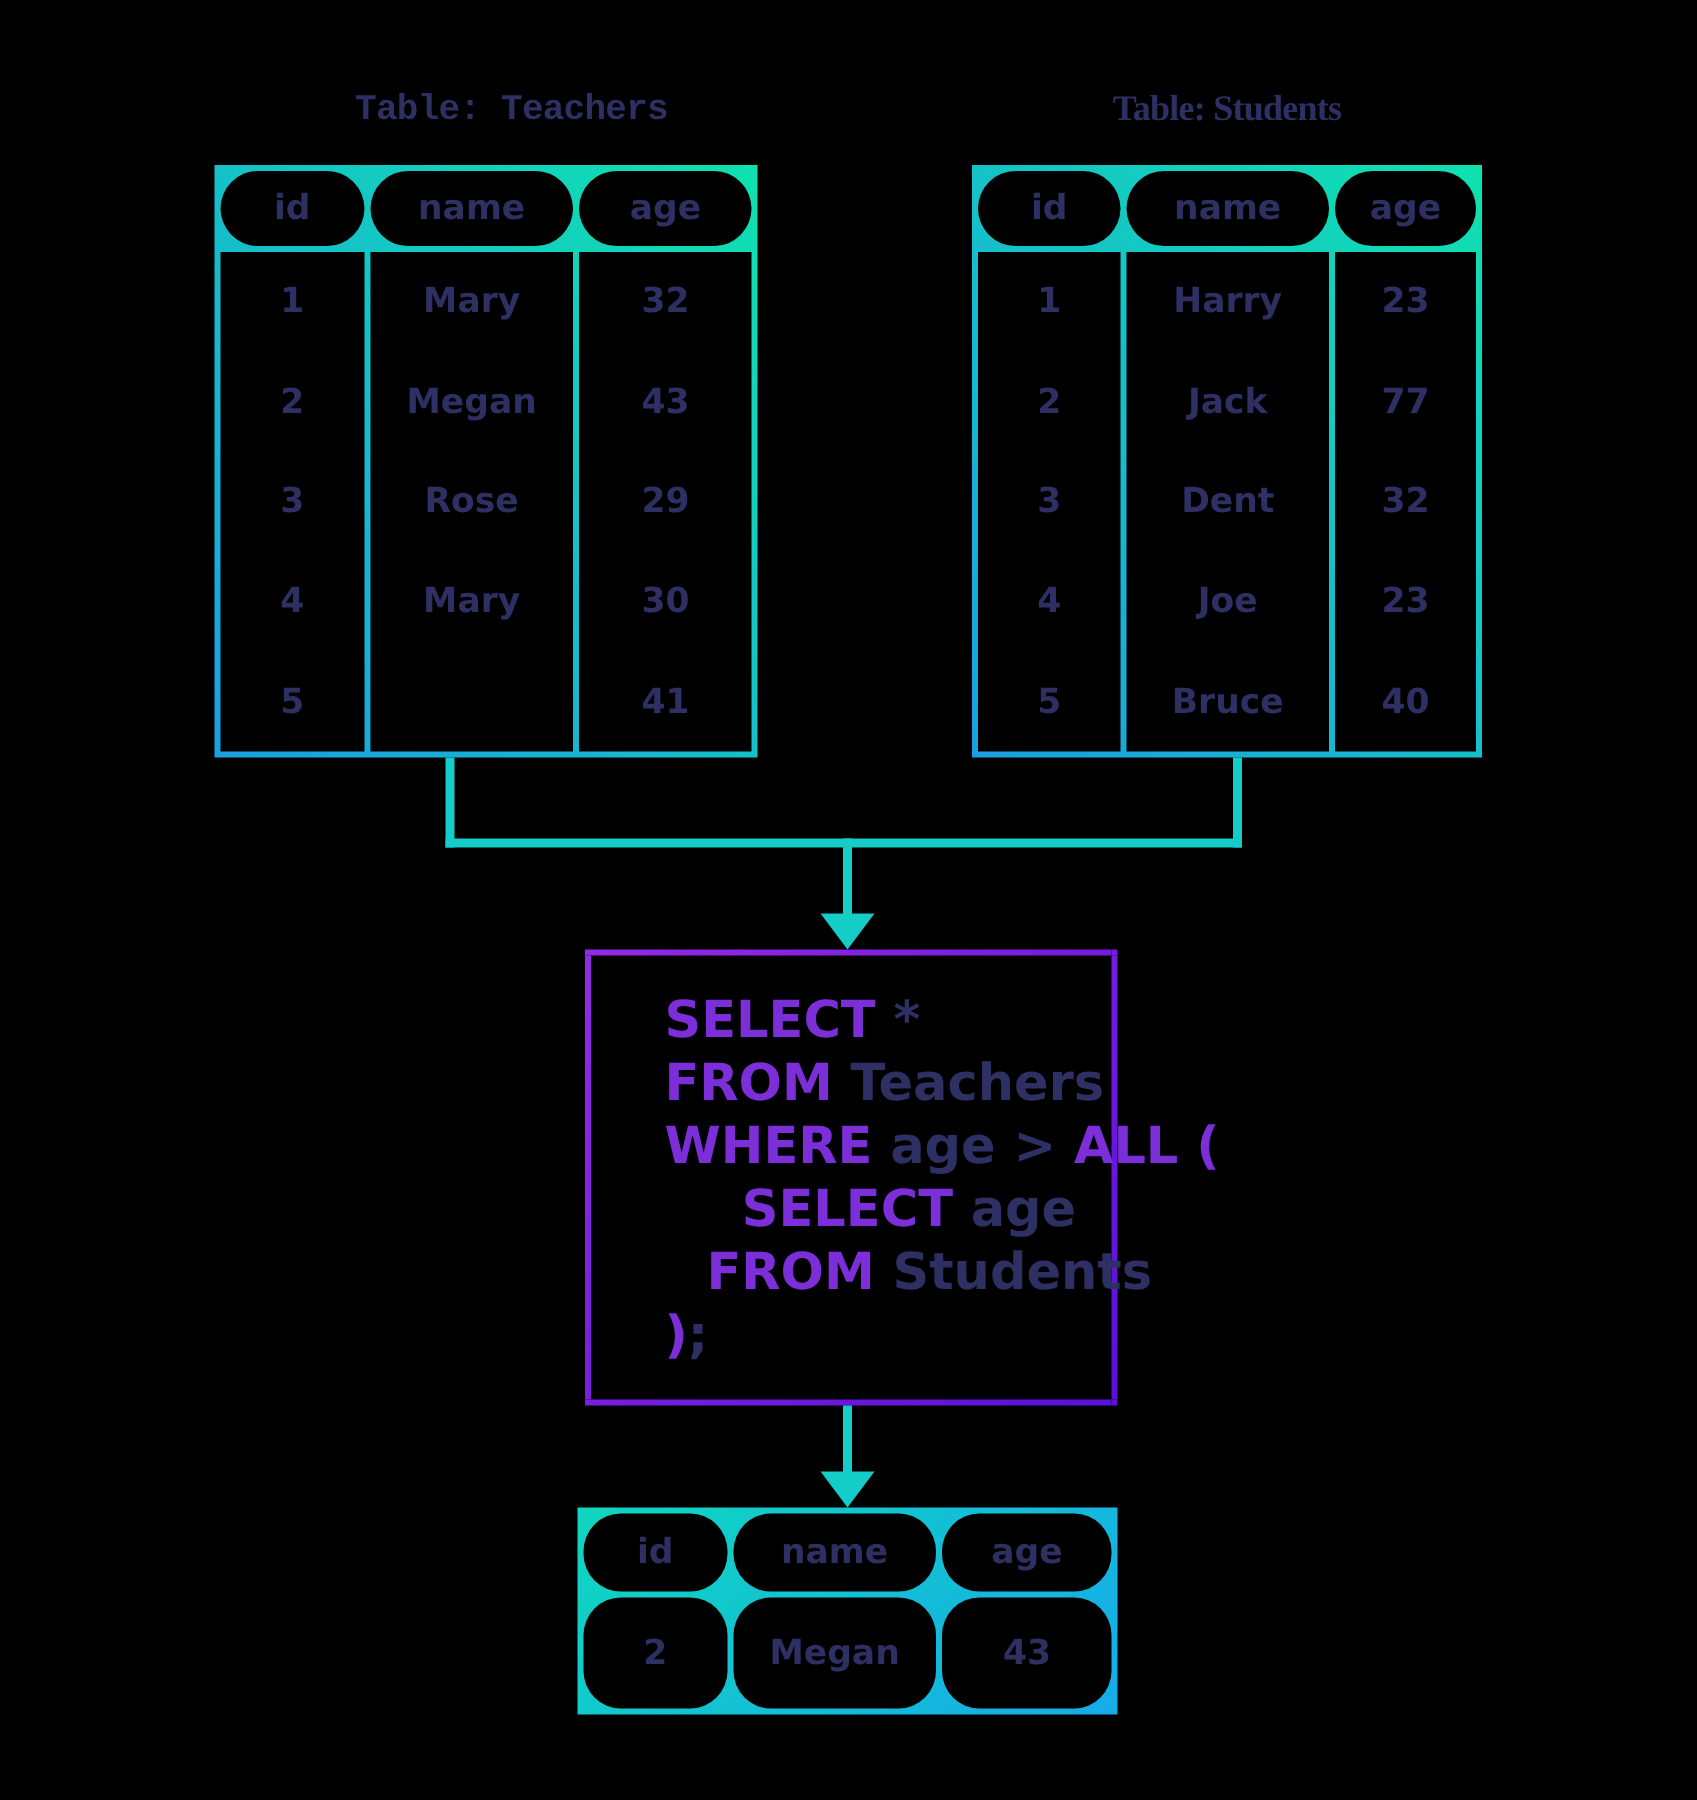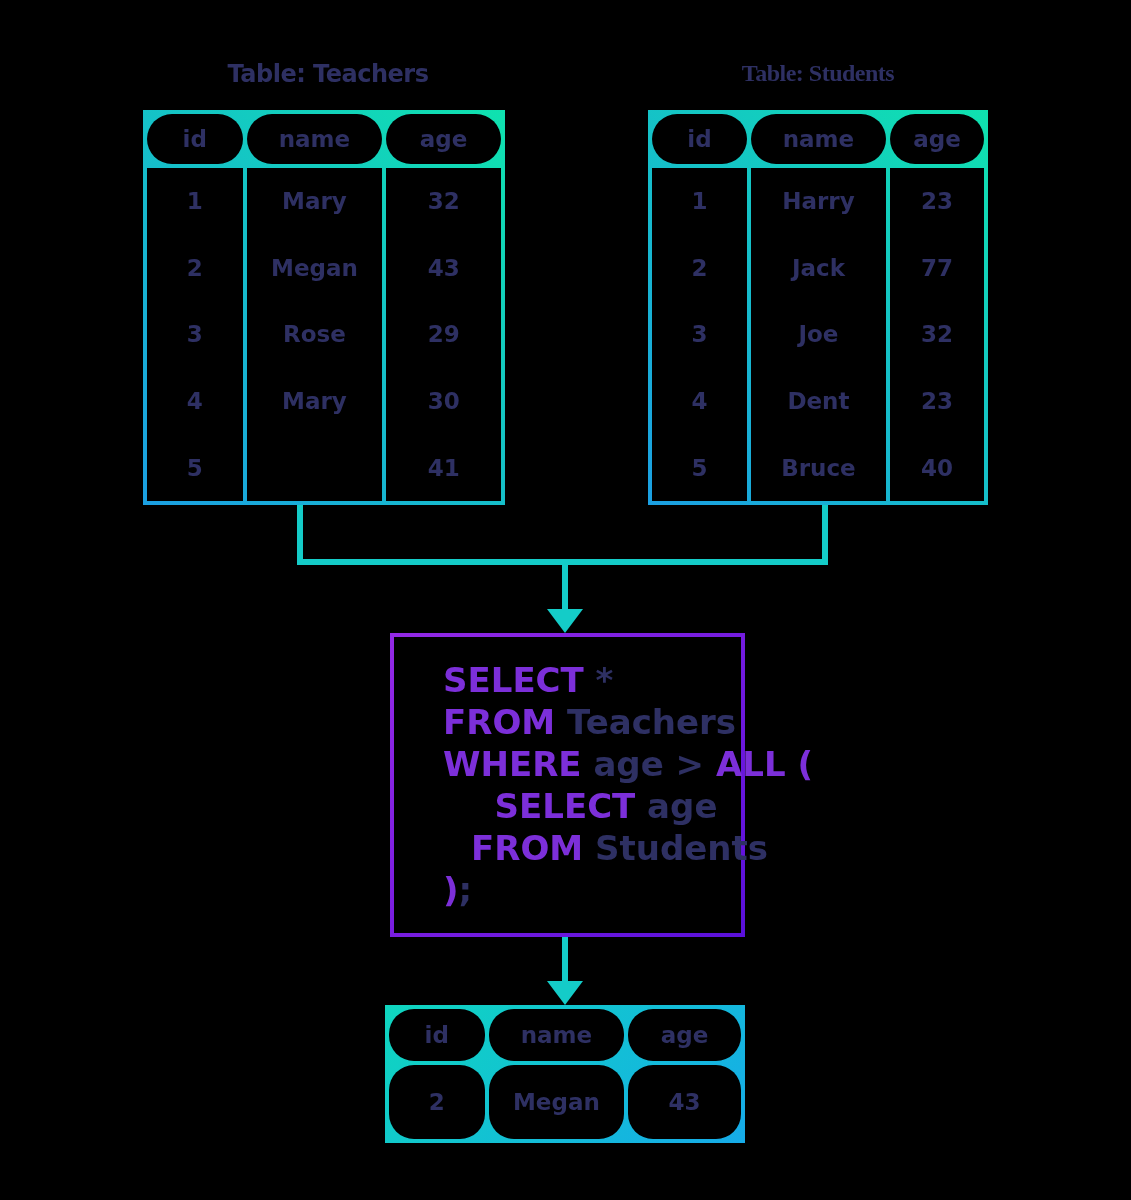--- a/index.html
+++ b/index.html
@@ -22,21 +22,21 @@
     padding:22px 0 0 49px;background:#000;
   }
   .sqlline{font-size:34px;line-height:42px;white-space:pre;}
   .kw{color:#7c2fd9;}
   .plain{color:#2e3063;}
   .indent{padding-left:28px;text-align:center;}
 </style>
 </head>
 <body>
 
-<div class="title" style="left:147px;top:60px;width:362px;">Table: Teachers</div>
+<div class="title" style="left:160px;top:60px;width:362px;font-family:Liberation Mono, monospace;">Table: Teachers</div>
 
 <div class="title" style="left:648px;top:60px;width:340px;font-family:Liberation Serif, serif;">Table: Students</div>
 
 <div class="tbl grad-top" style="left:143px;top:110px;width:362px;height:395px;grid-template-columns:100fr 142fr 120fr;grid-template-rows:50px 1fr;">
   <div class="cell">id</div>
   <div class="cell">name</div>
   <div class="cell">age</div>
   <div class="colstack">
     <span>1</span>
     <span>2</span>
@@ -66,22 +66,22 @@
   <div class="colstack">
     <span>1</span>
     <span>2</span>
     <span>3</span>
     <span>4</span>
     <span>5</span>
   </div>
   <div class="colstack">
     <span>Harry</span>
     <span>Jack</span>
+    <span>Dent</span>
     <span>Joe</span>
-    <span>Dent</span>
     <span>Bruce</span>
   </div>
   <div class="colstack">
     <span>23</span>
     <span>77</span>
     <span>32</span>
     <span>23</span>
     <span>40</span>
   </div>
 </div>

